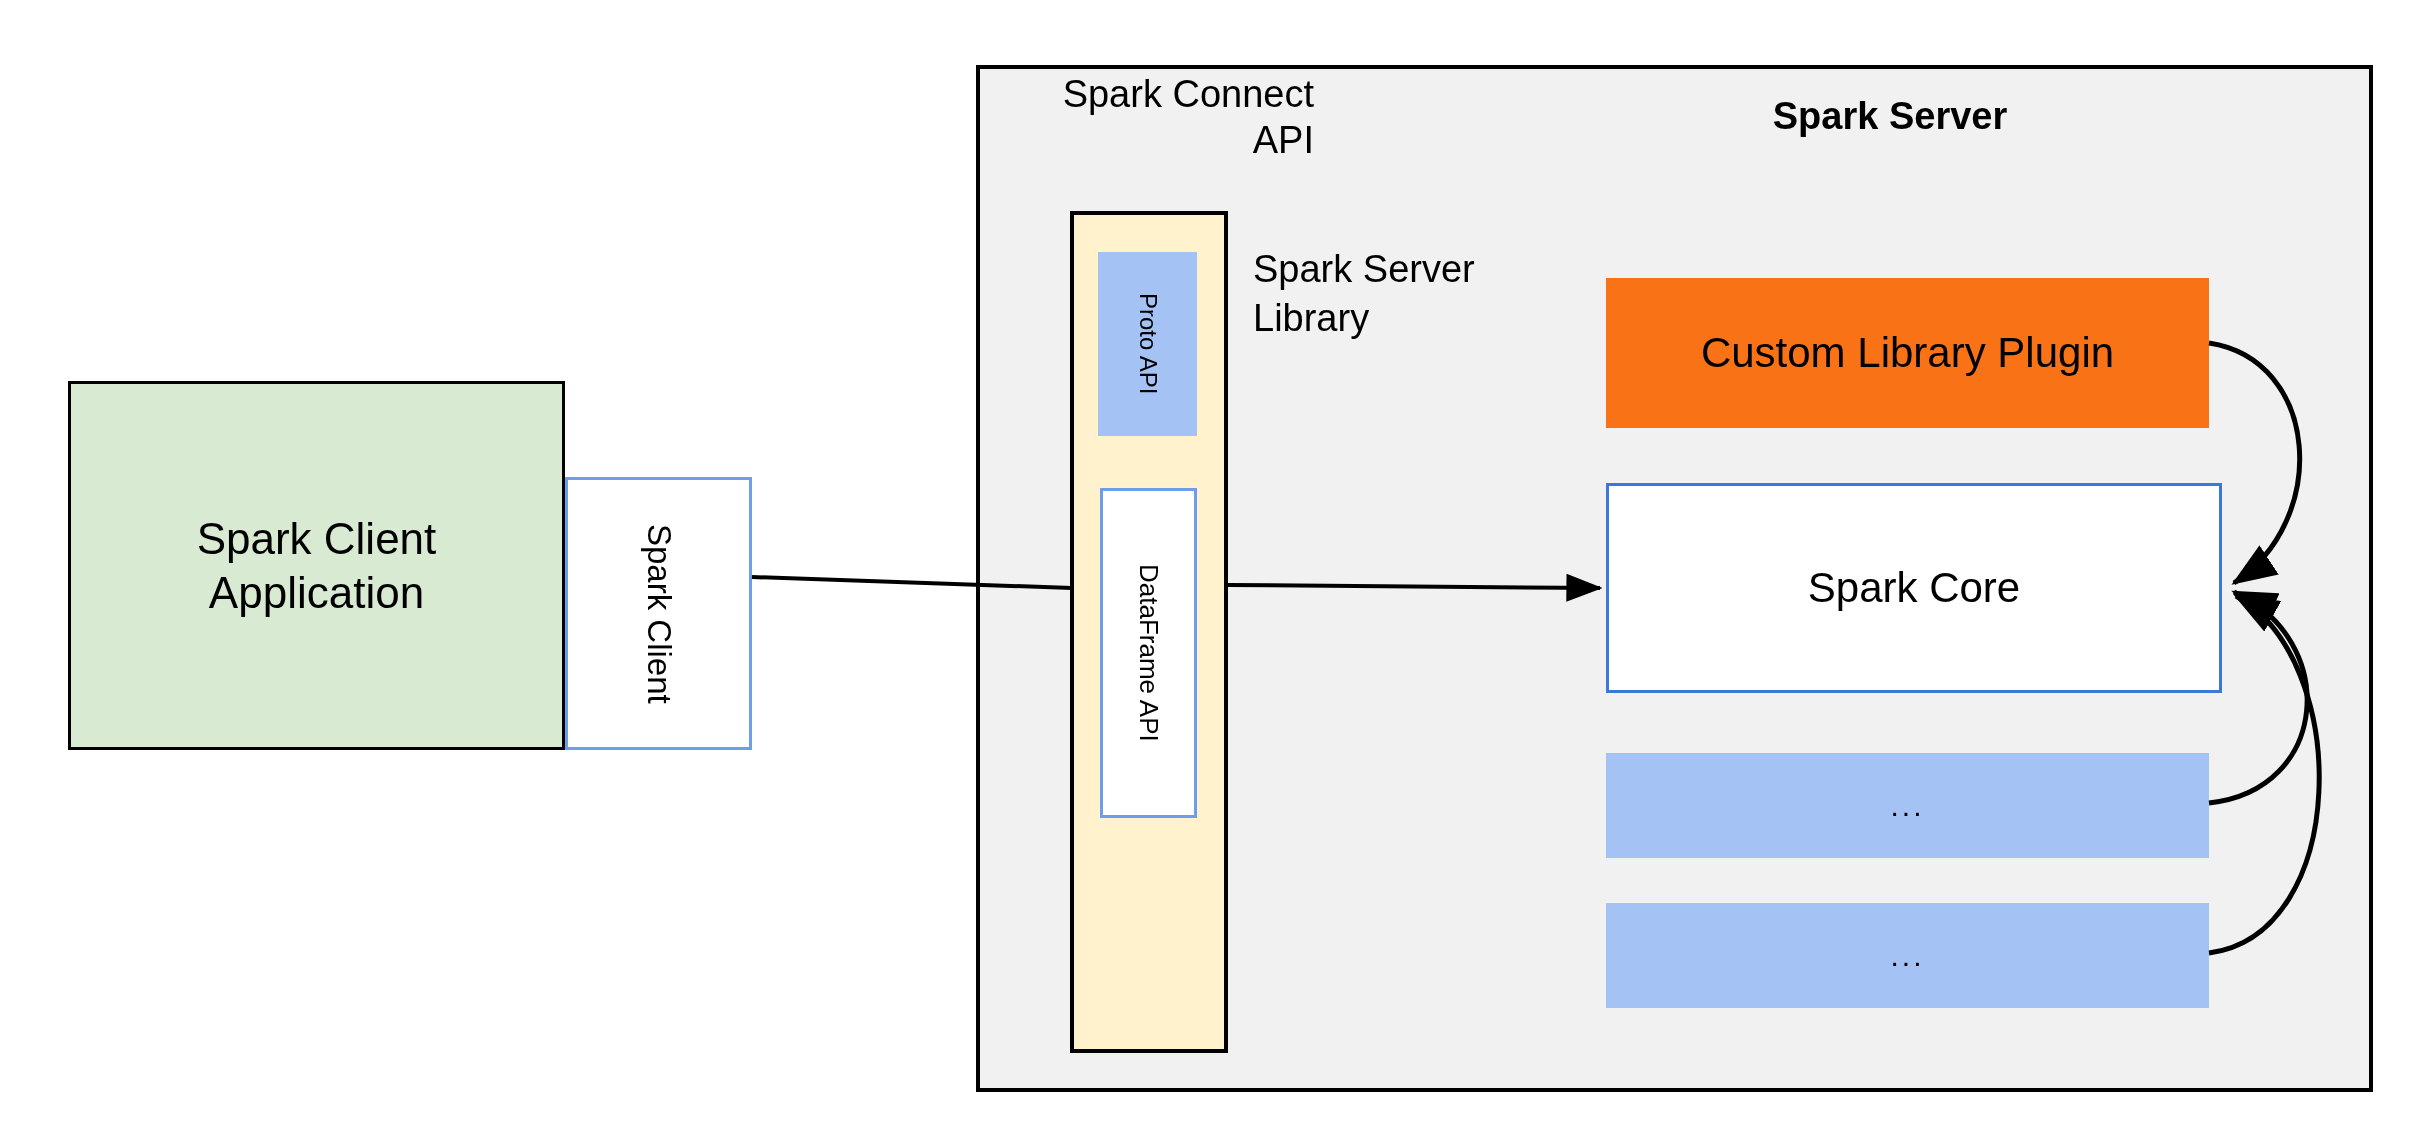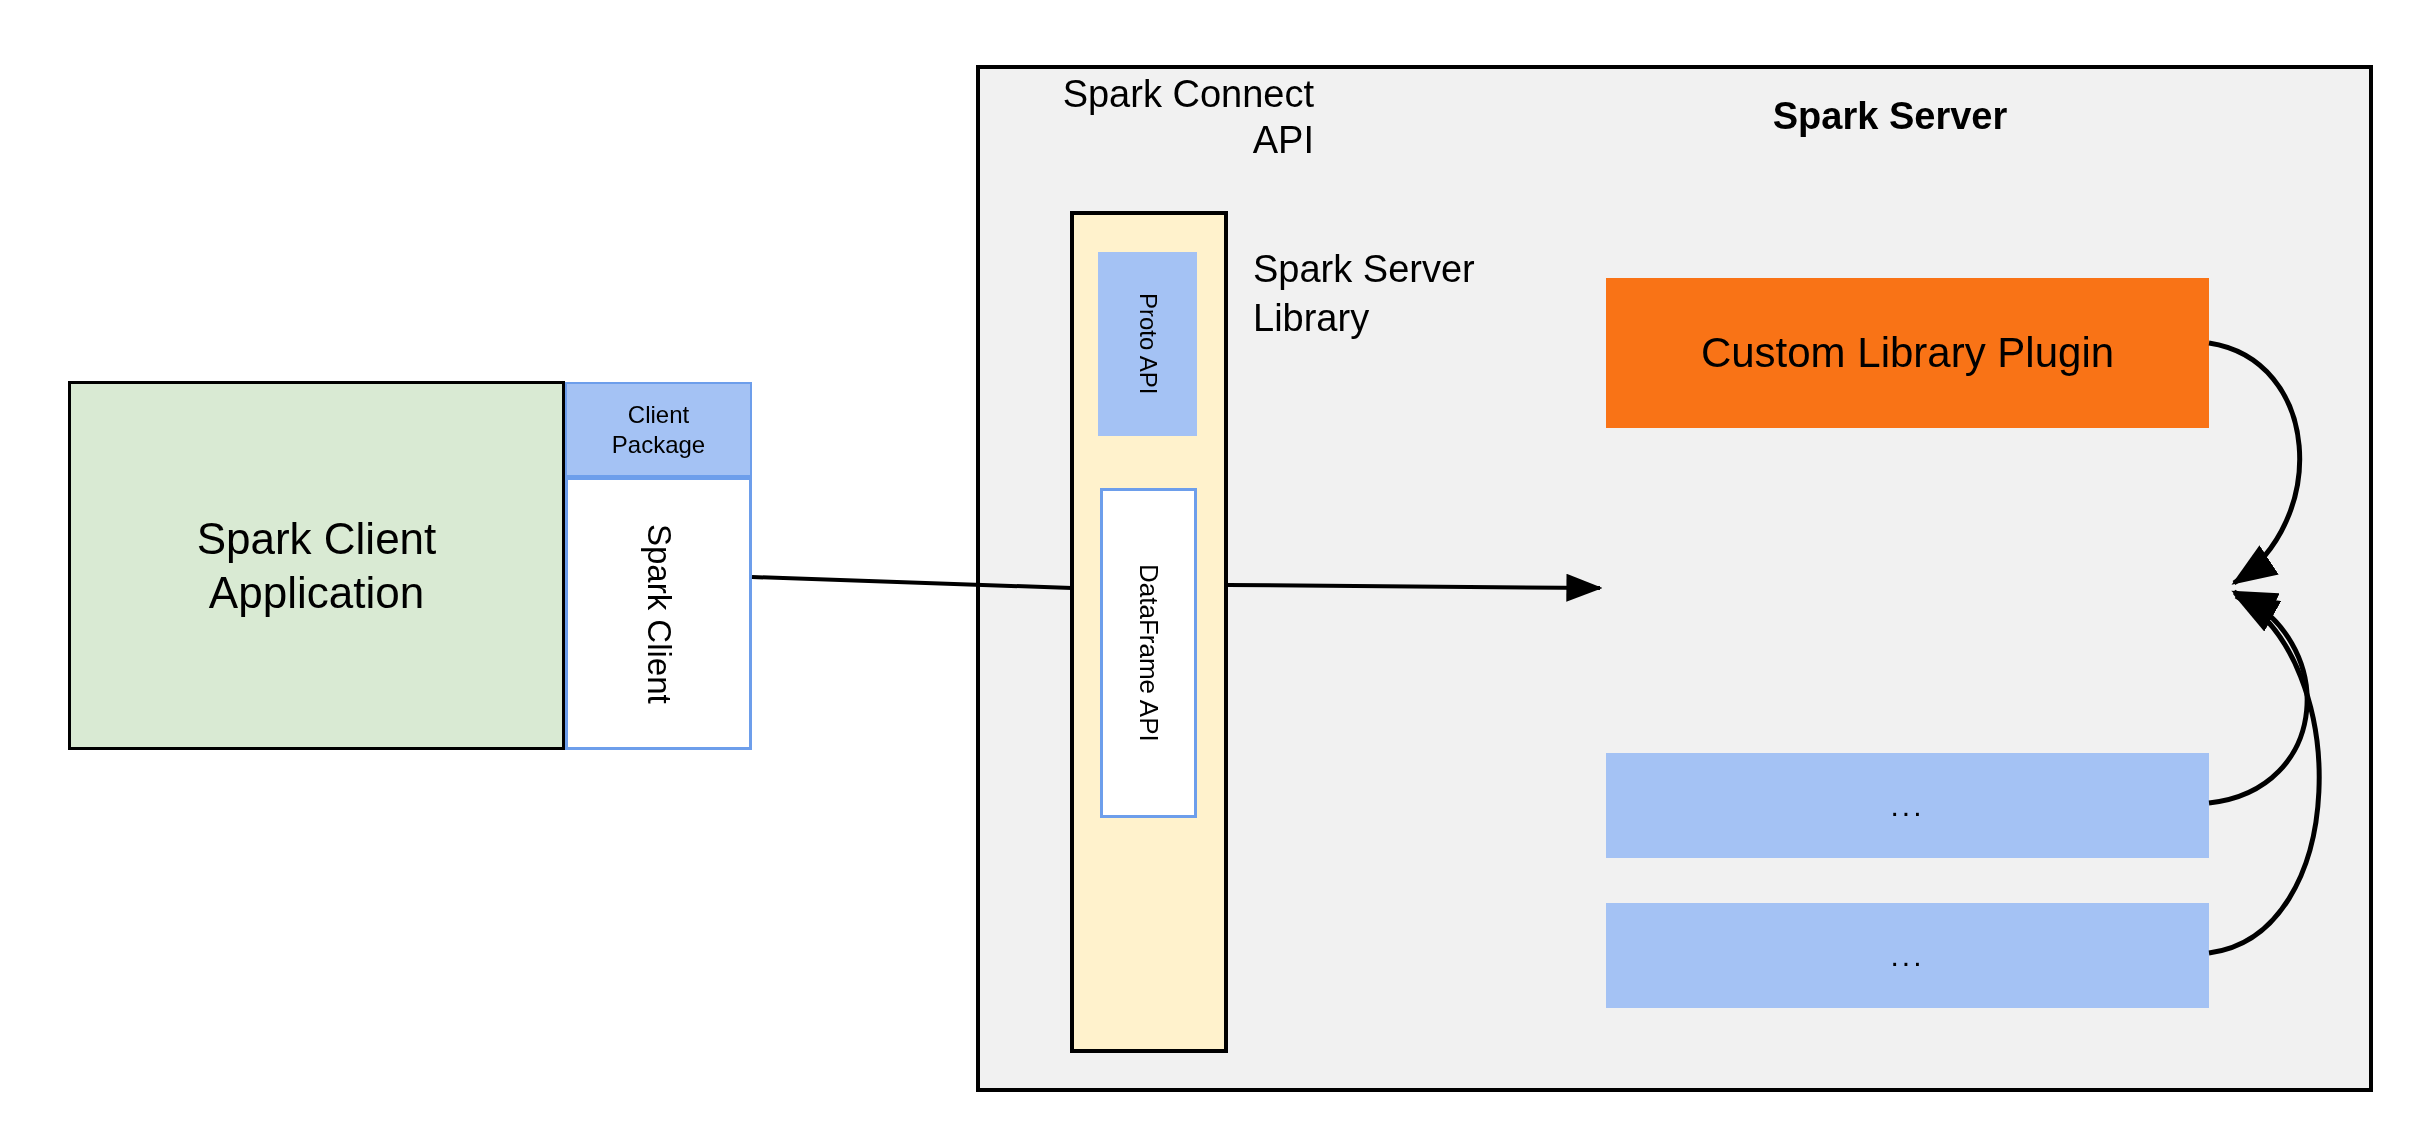--- a/index.html
+++ b/index.html
@@ -160,24 +160,20 @@
 
 <div id="canvas">
 
   <div id="server-container"></div>
 
   <div class="box" id="client-app-box">
     <span style="white-space: pre-line;">Spark Client
 Application</span>
   </div>
 
-  <div class="box" id="client-package-box">
-    <span style="white-space: pre-line;">Client
-Package</span>
-  </div>
 
   <div class="box" id="spark-client-box">
     <span class="vtext">Spark Client</span>
   </div>
 
   <div id="spark-connect-api-label" style="white-space: pre-line;">Spark Connect
 API</div>
   <div id="spark-server-title">Spark Server</div>
   <div id="spark-server-library-label" style="white-space: pre-line;">Spark Server
 Library</div>
@@ -185,20 +181,23 @@
   <div class="box" id="connect-column"></div>
   <div class="box" id="proto-api-box">
     <span class="vtext">Proto API</span>
   </div>
   <div class="box" id="dataframe-api-box">
     <span class="vtext">DataFrame API</span>
   </div>
 
   <div class="box" id="custom-plugin-box">
     <span>Custom Library Plugin</span>
+  </div>
+  <div class="box" id="spark-core-box">
+    <span>Spark Core</span>
   </div>
   <div class="box" id="ellipsis-box-1">
     <span>...</span>
   </div>
   <div class="box" id="ellipsis-box-2">
     <span>...</span>
   </div>
 
   <svg id="edges" viewBox="0 0 2435 1135">
     <defs>

